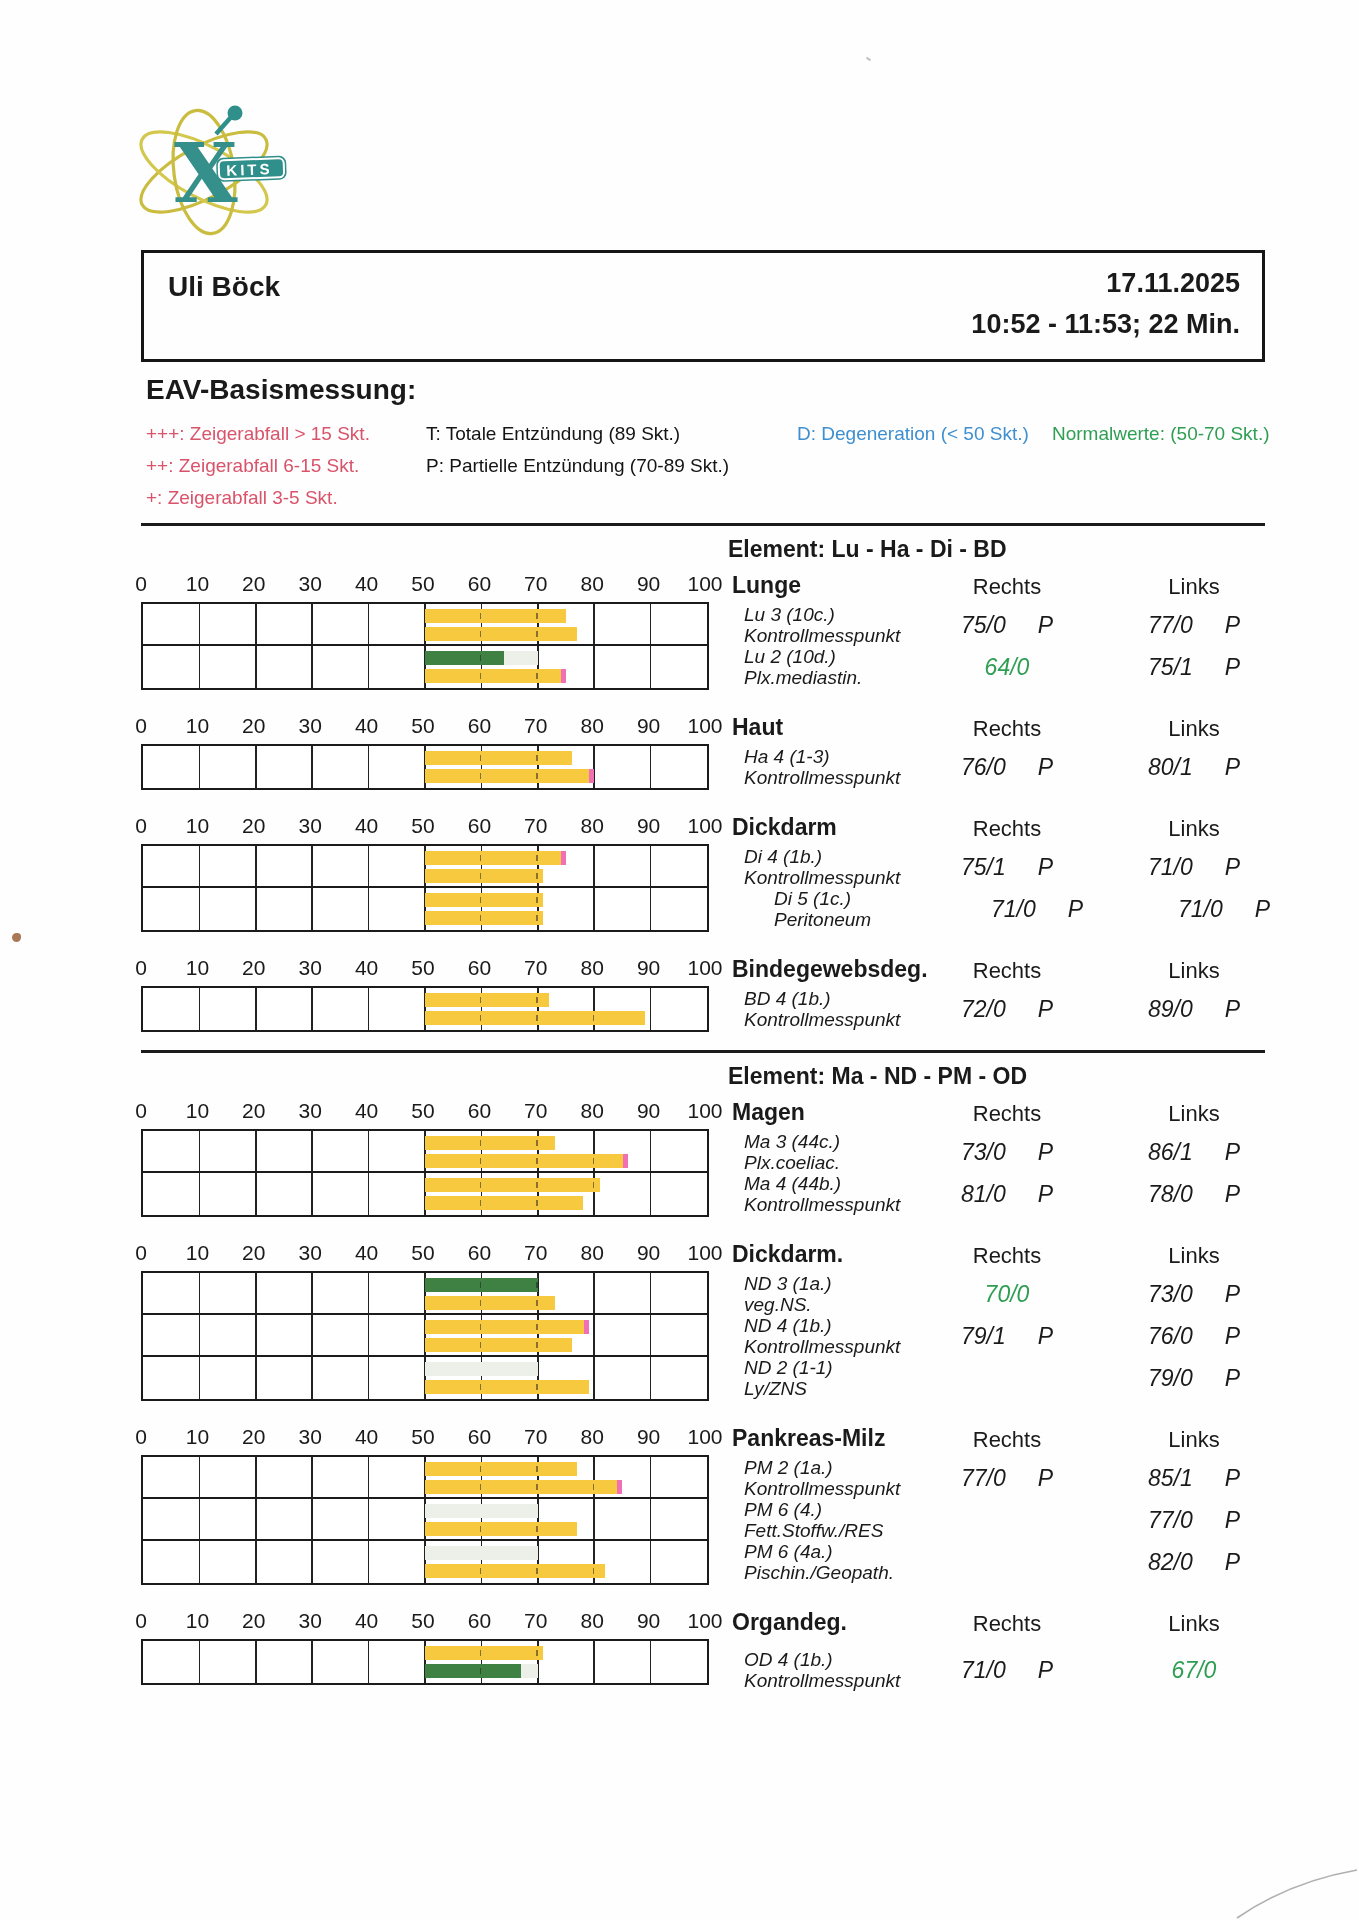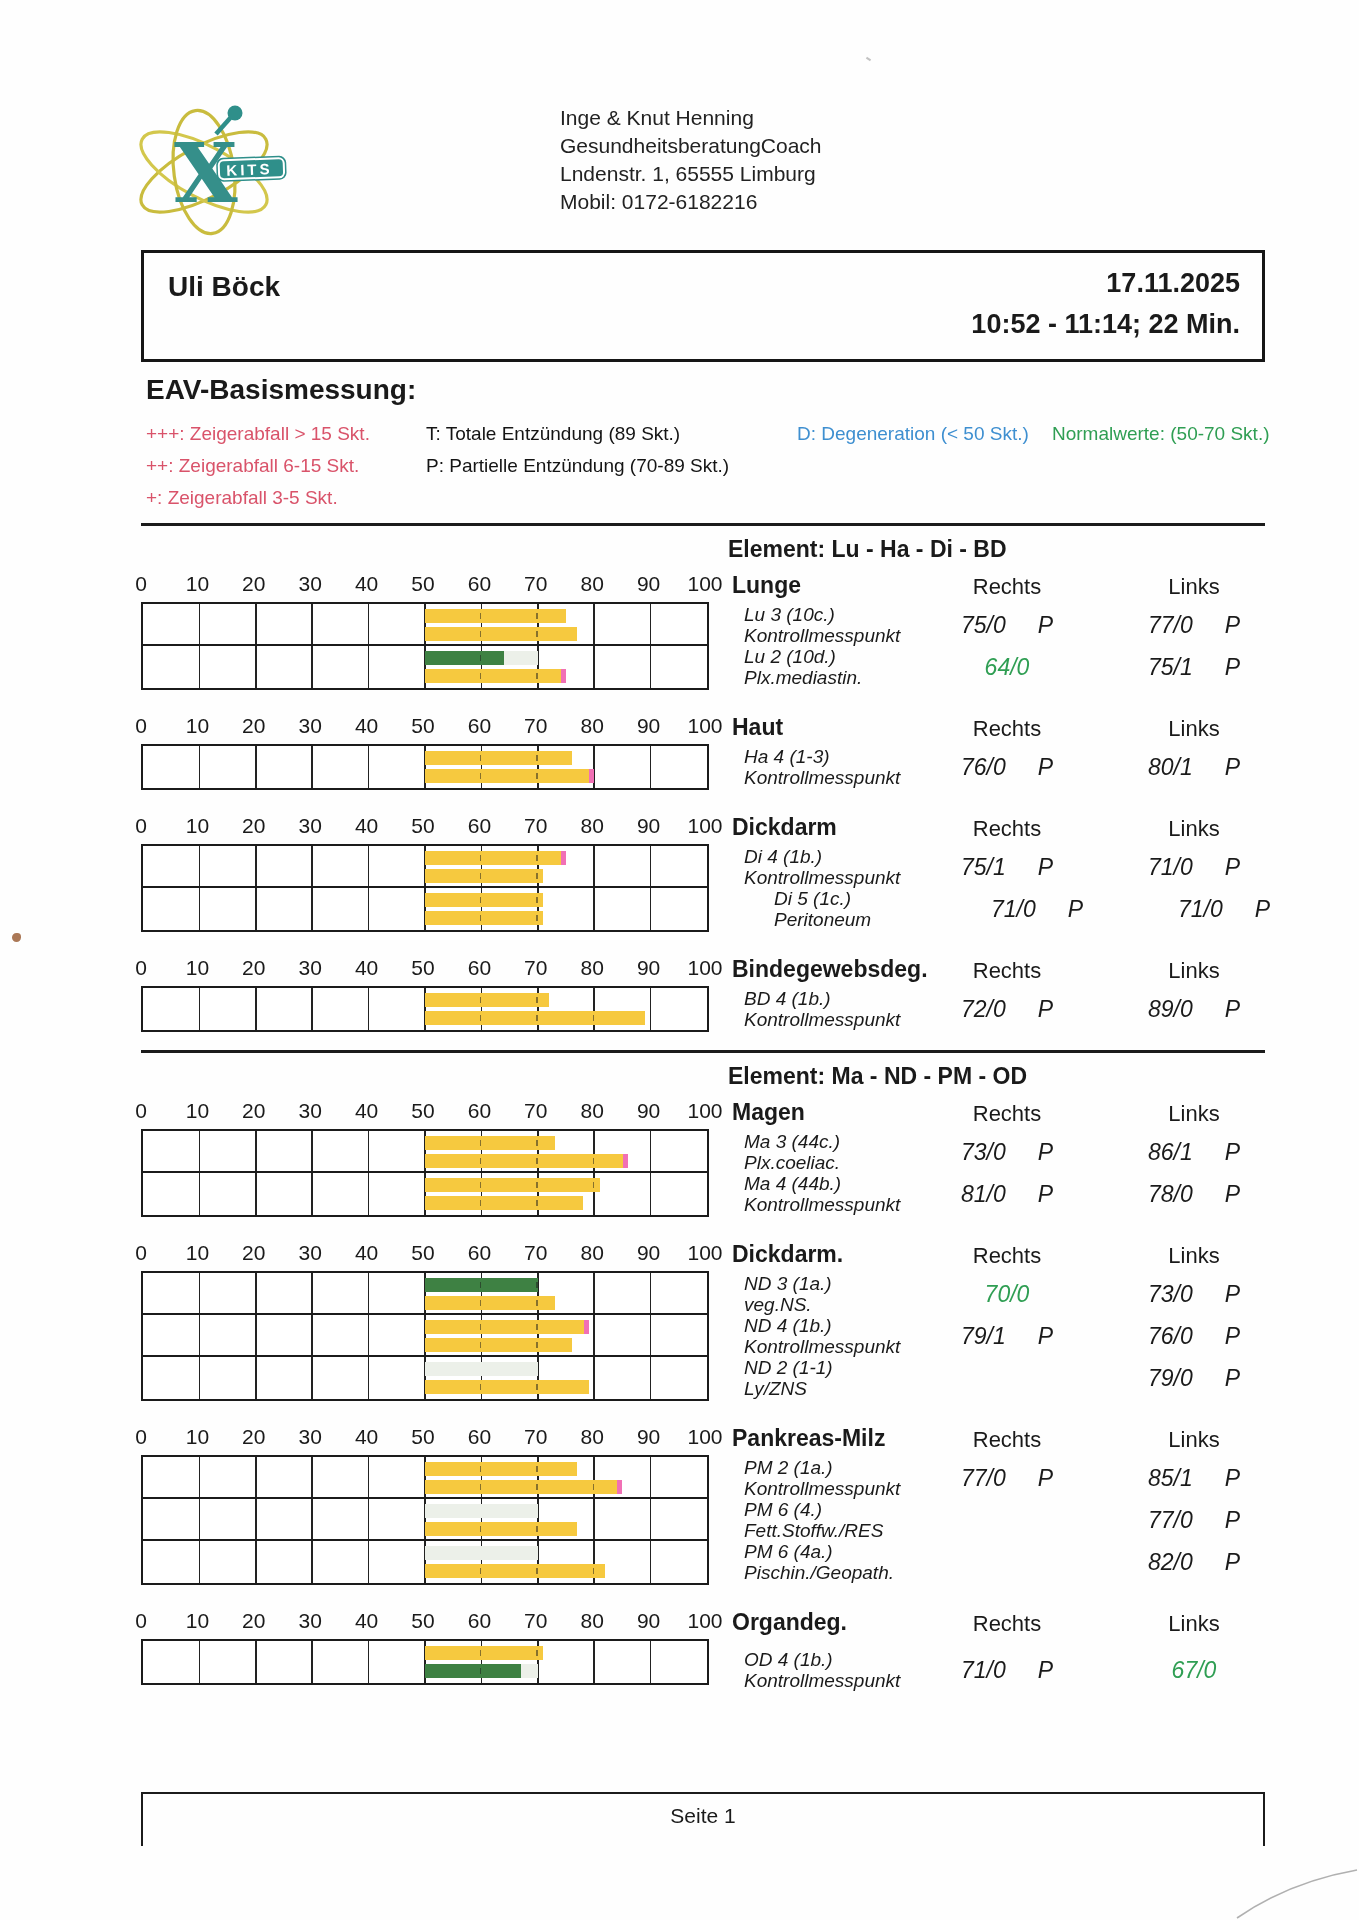--- a/index.html
+++ b/index.html
@@ -80,32 +80,26 @@
       <line x1="88" y1="44" x2="104" y2="26" stroke="#2f8f8a" stroke-width="4.5"></line>
       <circle cx="107" cy="23" r="7.5" fill="#2f8f8a"></circle>
     </g>
     <g transform="translate(88,68) rotate(-2)">
       <rect x="0" y="0" width="70" height="24" rx="7" fill="#2f8f8a"></rect>
       <rect x="2.5" y="2.5" width="65" height="19" rx="5" fill="none" stroke="#ffffff" stroke-width="2"></rect>
       <text x="10" y="18" font-family="'Liberation Sans', sans-serif" font-size="15" font-weight="bold" letter-spacing="3" fill="#ffffff">KITS</text>
     </g>
   </svg>
 
-  <div class="contact">
-    <div>Inge &amp; Knut Henning</div>
-    <div>GesundheitsberatungCoach</div>
-    <div>Lndenstr. 1, 65555 Limburg</div>
-    <div>Mobil: 0172-6182216</div>
-  </div>
 
   <div class="pbox">
     <div class="pname">Uli Böck</div>
     <div class="pdates">
       <div>17.11.2025</div>
-      <div>10:52 - 11:14; 22 Min.</div>
+      <div>10:52 - 11:53; 22 Min.</div>
     </div>
   </div>
 
   <div class="title">EAV-Basismessung:</div>
 
   <div class="legend">
     <div class="leg-red">
       <div>+++: Zeigerabfall &gt; 15 Skt.</div>
       <div>++: Zeigerabfall 6-15 Skt.</div>
       <div>+: Zeigerabfall 3-5 Skt.</div>
@@ -644,22 +638,19 @@
         <div class="mval rechts">
           <span class="num">71/0</span>
           <span class="flag">P</span>
         </div>
         <div class="mval links">
           <span class="num greent">67/0</span>
         </div>
       </div>
     </div>
 
-  <div class="footer">
-    <span>Seite 1</span>
-  </div>
 
   <div class="dot"></div>
   <div class="speck"></div>
   <svg class="arc" width="130" height="90" viewBox="0 0 130 90">
     <path d="M 8 88 Q 60 52 128 40" fill="none" stroke="#8f8f8f" stroke-width="1.6" opacity="0.7"></path>
   </svg>
 </div>
 
 </body></html>

